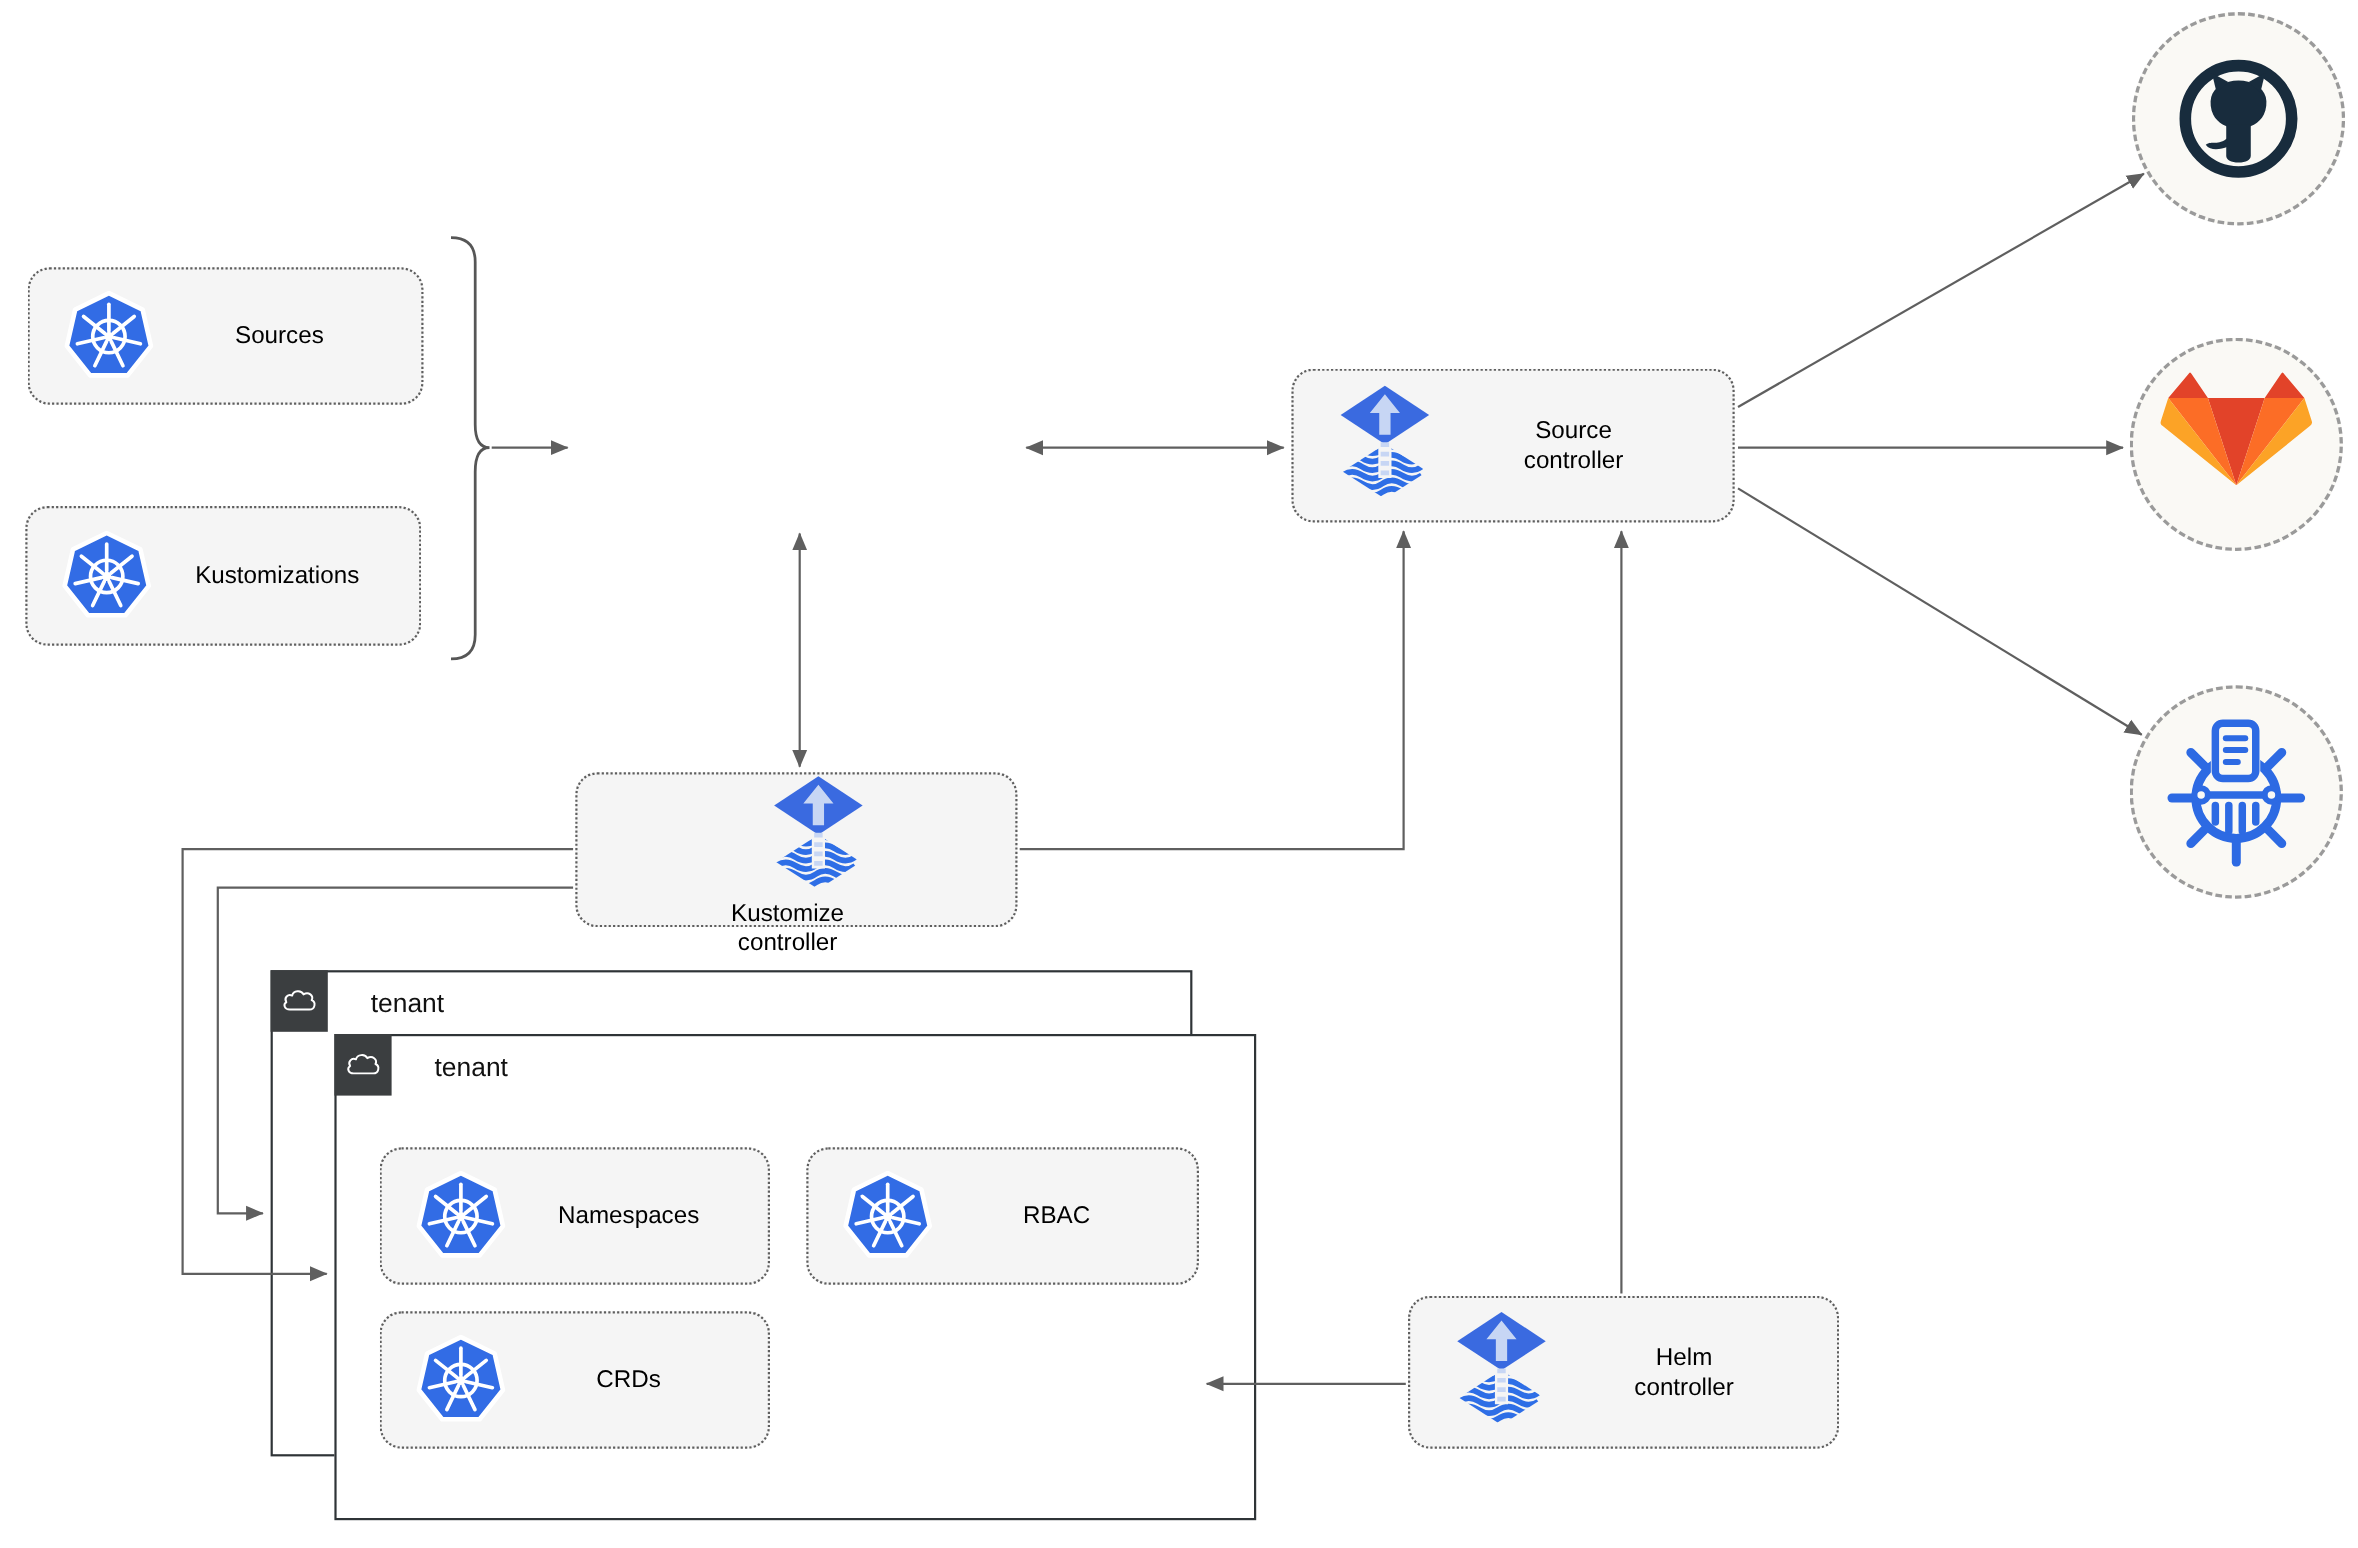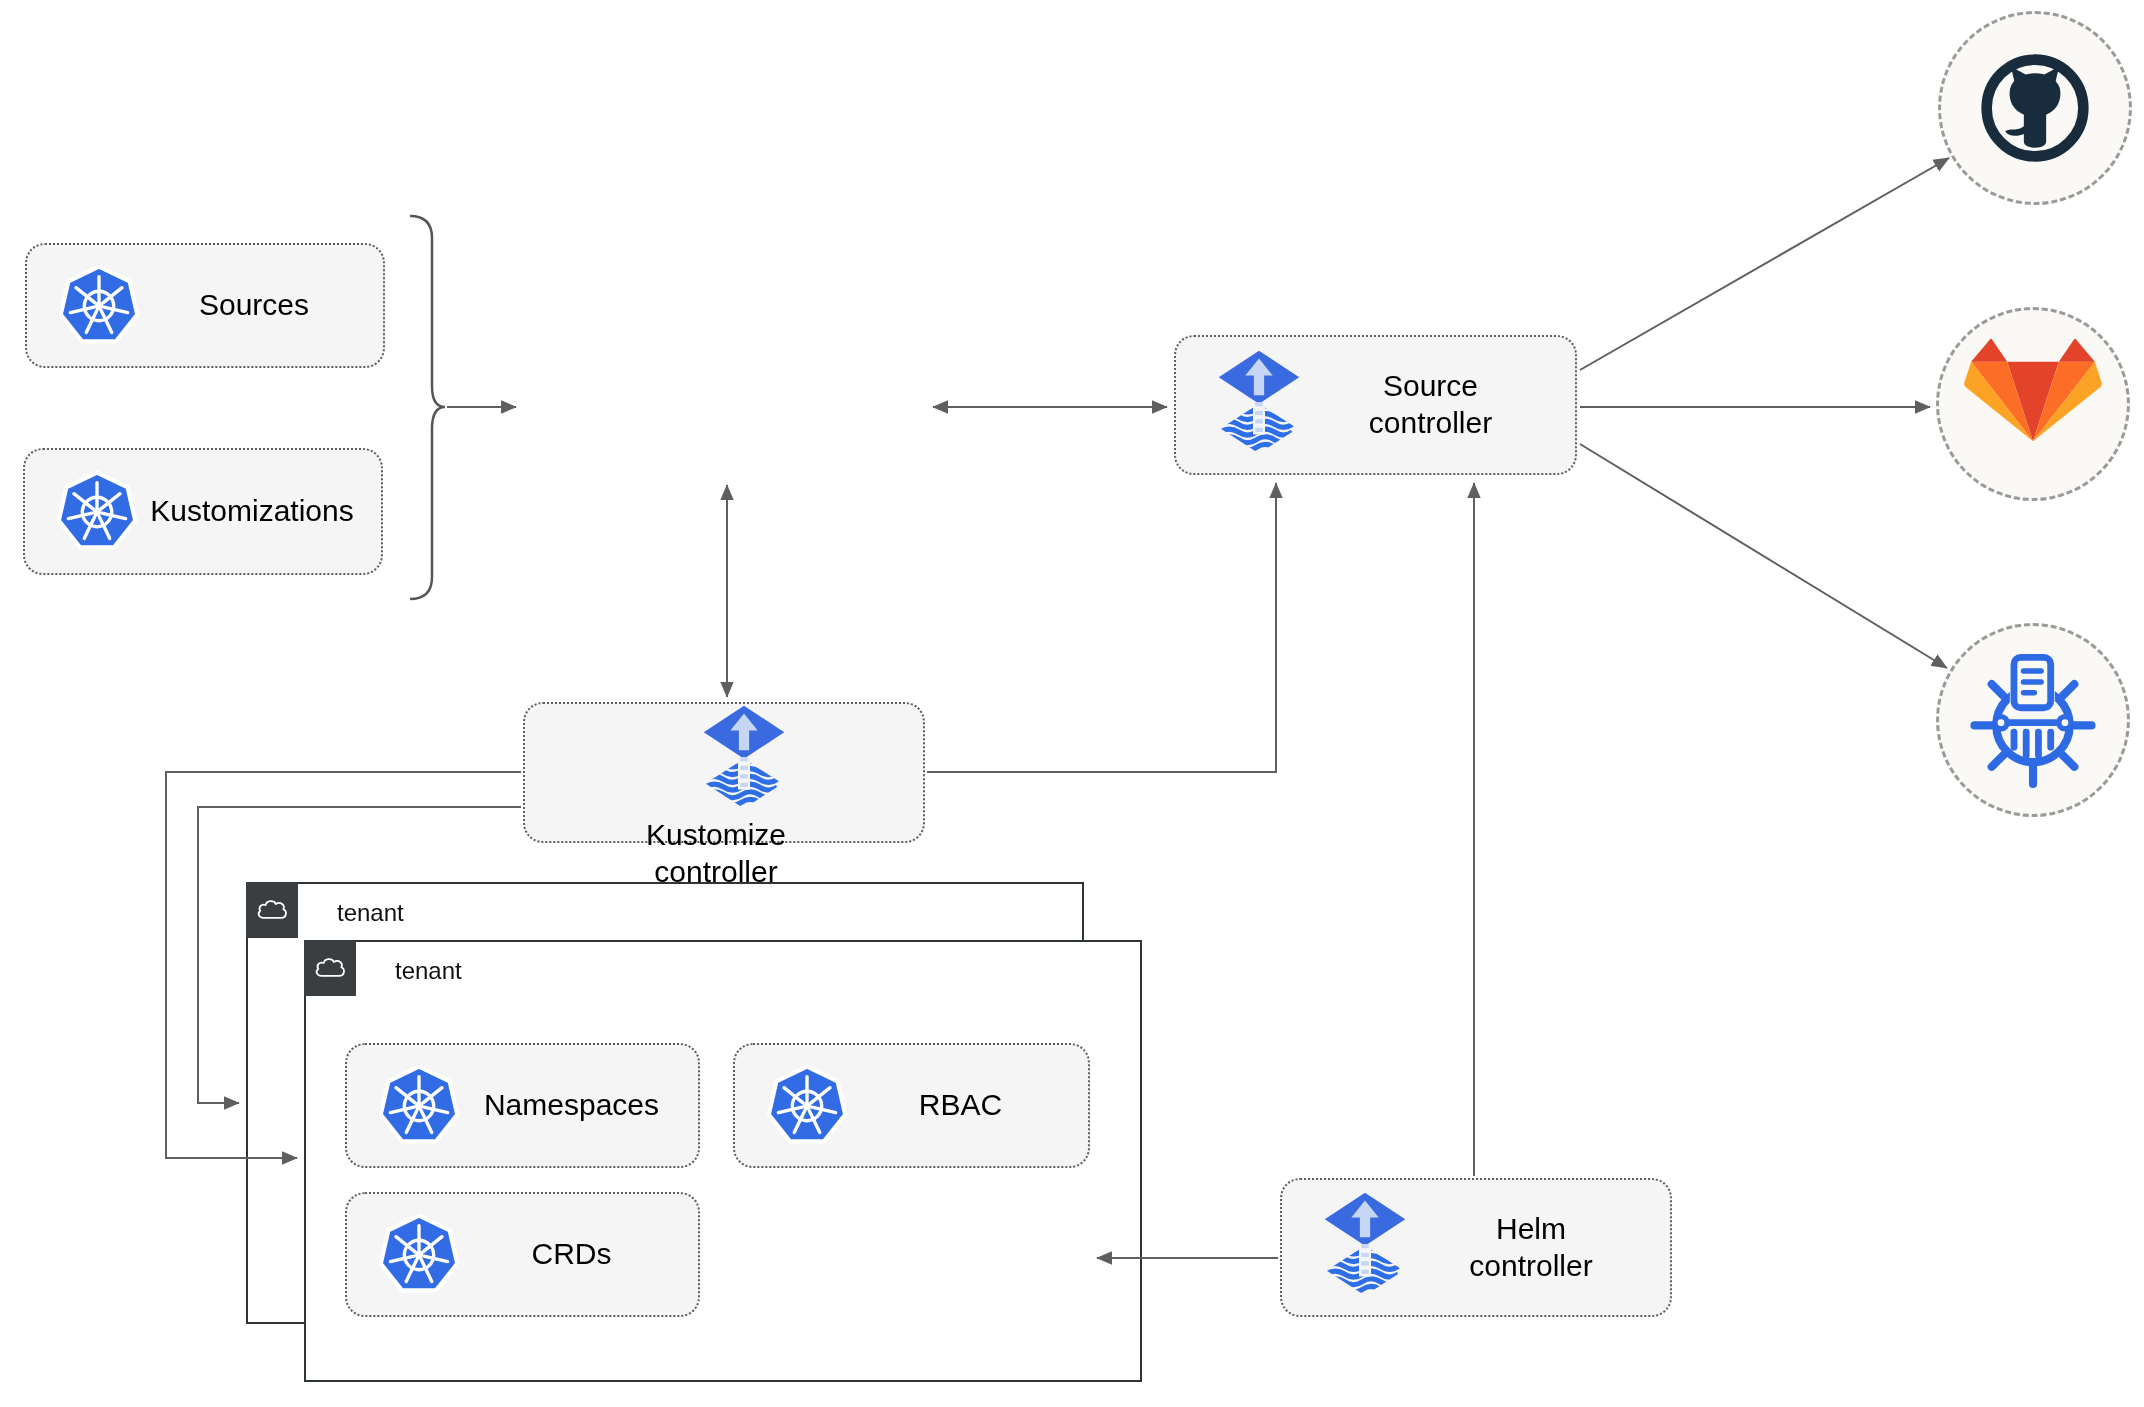--- a/index.html
+++ b/index.html
@@ -4,21 +4,21 @@
 <style>
   html,body{margin:0;padding:0;background:#fff;}
   .canvas{position:relative;width:2144px;height:1407px;background:#ffffff;
           font-family:"Liberation Sans",sans-serif;overflow:hidden;}
   
   .node{position:absolute;background:#f5f5f5;border:2px dotted #5e5e5e;border-radius:20px;
         display:flex;align-items:center;box-sizing:border-box;z-index:20;}
   .node .ic{flex:0 0 auto;display:flex;align-items:center;justify-content:center;margin-left:30px;}
   .node.big .ic{margin-left:48px;}
   .node.flux .ic{margin-left:40px;}
-  .node .label{flex:1;text-align:center;font-size:30px;color:#000;line-height:1.22;padding-right:16px;}
+  .node .label{flex:1;text-align:center;font-size:22px;color:#000;line-height:1.22;padding-right:16px;}
   
   .tenant{position:absolute;background:#ffffff;border:2px solid #2f3437;box-sizing:border-box;z-index:10;}
   .tenant .tab{position:absolute;left:-2px;top:-2px;width:52px;height:56px;background:#3b3e40;
                display:flex;align-items:center;justify-content:center;}
   .tenant .tenant-label{position:absolute;left:68px;top:15px;font-size:24px;color:#111;margin-left:21px;}
   
   .ext-circle{position:absolute;width:194px;height:194px;border-radius:50%;background:#faf9f5;
               border:3px dashed #9a9a9a;display:flex;align-items:center;justify-content:center;
               box-sizing:border-box;z-index:6;}
   .lines{position:absolute;left:0;top:0;z-index:30;pointer-events:none;}
@@ -161,21 +161,21 @@
 
   <div class="node" style="left:25px;top:243px;width:360px;height:125px;">
     <span class="ic">
       <svg width="84" height="84" viewBox="0 0 100 100">
           <use href="#sym-k8s"></use>
         </svg>
       </span>
     <span class="label">Sources</span>
   </div>
 
-  <div class="node" style="left:23px;top:448px;width:360px;height:127px;">
+  <div class="node" style="left:23px;top:460px;width:360px;height:127px;">
     <span class="ic">
       <svg width="84" height="84" viewBox="0 0 100 100">
           <use href="#sym-k8s"></use>
         </svg>
       </span>
     <span class="label">Kustomizations</span>
   </div>
 
 
   <div class="node flux" style="left:1174px;top:335px;width:403px;height:140px;align-items:center;">

